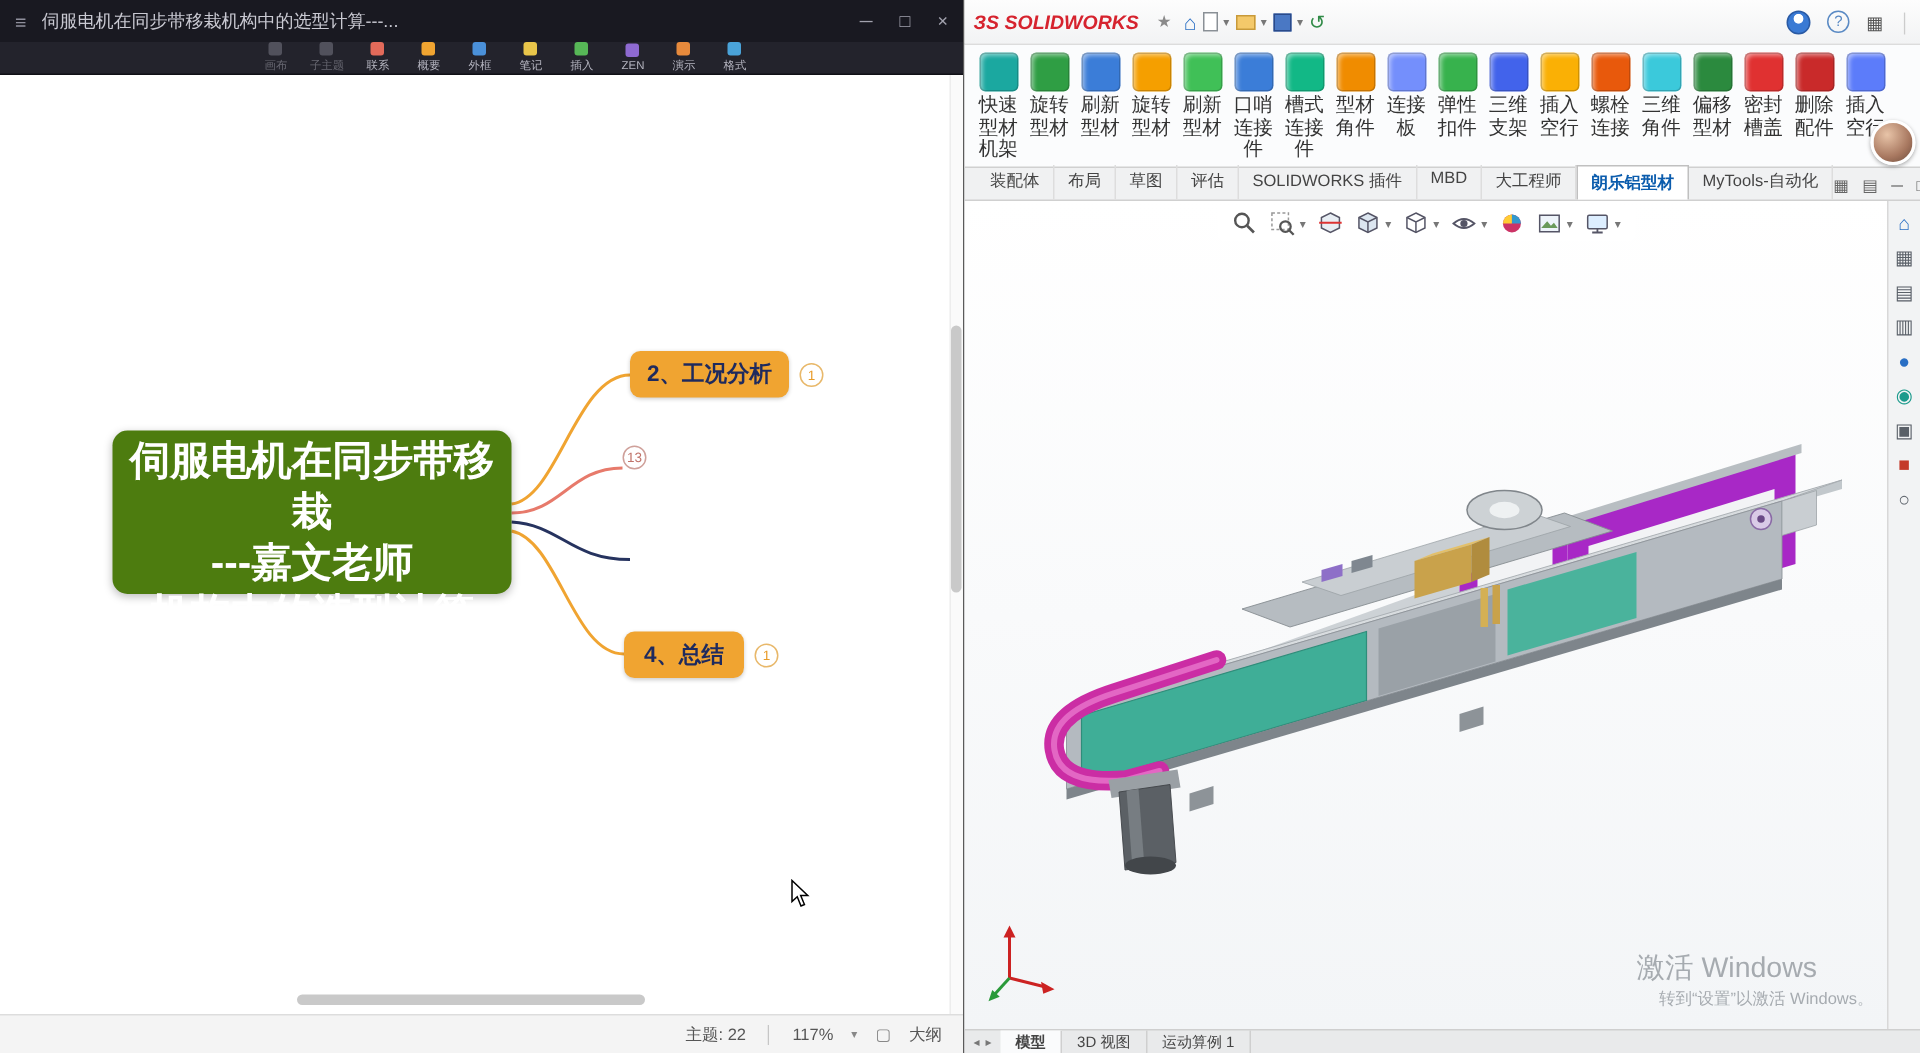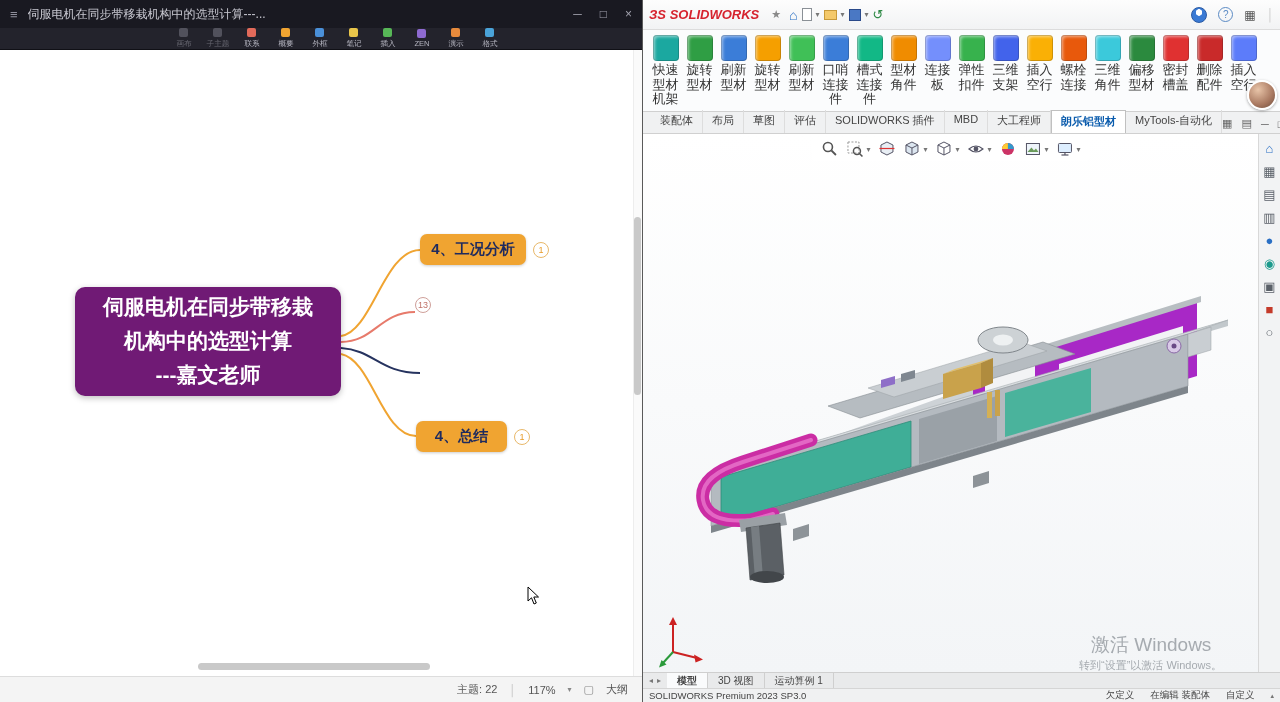--- a/index.html
+++ b/index.html
@@ -17,30 +17,30 @@
   .lt-controls { display:flex; gap:18px; color:#a2a2ae; font-size:12px; }
   .lt-toolbar { height:22px; background:#23232c; border-bottom:1px solid #101016; display:flex;
                 align-items:center; padding-left:168px; gap:3px; flex:0 0 auto; }
   .lt-tool { width:31px; display:flex; flex-direction:column; align-items:center; justify-content:center; }
   .lt-tool.dim { opacity:.45; }
   .lt-tool-icon { width:9px; height:9px; border-radius:2px; margin-bottom:1px; }
   .lt-tool-label { font-size:8px; color:#b5b5c0; white-space:nowrap; transform:scale(.95); }
   .lt-canvas { position:relative; flex:1; background:#fff; overflow:hidden; }
   .connectors { position:absolute; left:0; top:0; }
   .center-node { position:absolute; left:75px; top:237px; width:266px; height:109px;
-                 background:#701a75; border-radius:10px; color:#fff; font-weight:bold;
-                 font-size:21px; line-height:34px; text-align:center; padding-top:3px;
+                 background:#4d7c0f; border-radius:10px; color:#fff; font-weight:bold;
+                 font-size:27px; line-height:34px; text-align:center; padding-top:3px;
                  box-shadow:0 2px 6px rgba(0,0,0,.25); }
   .branch { position:absolute; display:flex; align-items:center; gap:7px; }
   .bnode { height:31px; display:flex; align-items:center; justify-content:center;
            border-radius:7px; font-weight:bold; font-size:15px; box-shadow:0 1px 3px rgba(0,0,0,.2); }
   .b1 { left:420px; top:184px; } .b1 .bnode { width:106px; background:#f0a431; color:#1e2a5e; }
   .b2 { left:415px; top:247px; } .b2 .bnode { width:126px; background:#e77a6b; color:#1e2a5e; }
   .b3 { left:420px; top:308px; } .b3 .bnode { width:106px; background:#3a53b4; color:#ffffff; }
-  .b4 { left:416px; top:371px; } .b4 .bnode { width:91px;  background:#f0a431; color:#1e2a5e; }
+  .b4 { left:416px; top:371px; } .b4 .bnode { width:80px;  background:#f0a431; color:#1e2a5e; }
   .badge { width:16px; height:16px; border-radius:50%; border:1px solid; font-size:9px;
            display:flex; align-items:center; justify-content:center; background:#fff; }
   .b1 .badge { color:#e89b28; border-color:#e8b86a; }
   .b2 .badge { color:#c0736a; border-color:#cfa09a; }
   .b3 .badge { color:#7f8aa0; border-color:#aab2c0; }
   .b4 .badge { color:#e89b28; border-color:#e8b86a; }
   .vtrack { position:absolute; right:0; top:0; bottom:0; width:9px; background:#fafafa; border-left:1px solid #ededed; }
   .vthumb { position:absolute; right:1px; top:167px; width:7px; height:178px; background:#c9c9c9; border-radius:4px; }
   .hthumb { position:absolute; left:198px; bottom:6px; width:232px; height:7px; background:#c9c9c9; border-radius:4px; }
   .cursor { position:absolute; left:527px; top:536px; }
@@ -85,21 +85,21 @@
   .sw-tab { padding:3px 9px 4px; border-right:1px solid #ddd; white-space:nowrap;margin-top:48px; }
   .sw-tab.active { background:#ffffff; border:1px solid #c0c0c0; border-bottom:none; color:#0b5cad; font-weight:bold; }
   .sw-tabs-right { margin-left:auto; display:flex; gap:9px; padding:0 8px 3px 0; color:#666; font-size:11px; align-items:center; }
 
   .sw-graphics { flex:1; position:relative; background:linear-gradient(#ffffff,#f3f5f7); display:flex; overflow:hidden; }
   .gfx-canvas { position:relative; flex:1; }
   .hud { position:absolute; top:3px; left:50%; transform:translateX(-50%); display:flex; align-items:center;
          gap:7px; padding:3px 9px; background:rgba(255,255,255,.85); border-radius:4px; z-index:5; }
   .hud-caret { font-size:8px; color:#777; margin-left:-4px; }
   .watermark-1 { position:absolute; left:448px; top:498px; font-size:19px; color:#a6abb0; white-space:nowrap; }
-  .watermark-2 { position:absolute; left:436px; top:524px; font-size:11px; color:#a6abb0; white-space:nowrap; }
+  .watermark-2 { position:absolute; left:463px; top:524px; font-size:11px; color:#a6abb0; white-space:nowrap; }
   .taskpane { width:22px; background:#f2f3f4; border-left:1px solid #d8d8d8; display:flex; flex-direction:column;
               align-items:center; padding-top:8px; gap:10px; flex:0 0 auto; }
   .tp-icon { font-size:13px; color:#5a6068; line-height:1; }
   .tp-icon.blue { color:#2a6fc4; } .tp-icon.red { color:#c43a2a; } .tp-icon.teal { color:#1b9a8c; }
 
   .avatar { position:absolute; right:3px; top:80px; width:30px; height:30px; border-radius:50%;
             background:radial-gradient(circle at 35% 30%, #e8c4a8, #a87860 60%, #6a4a3a);
             border:2px solid #fff; box-shadow:0 1px 3px rgba(0,0,0,.35); z-index:20; }
 
   .sw-doctabs { height:16px; background:#e9eaeb; border-top:1px solid #cfcfcf; display:flex;
@@ -188,26 +188,26 @@
 
       <svg class="connectors" width="642" height="626" viewBox="0 0 642 626">
         <path d="M341,286 C 372,282 384,200 420,200" fill="none" stroke="#f0a431" stroke-width="2"></path>
         <path d="M341,292 C 374,292 380,262 415,262" fill="none" stroke="#e77a6b" stroke-width="2"></path>
         <path d="M341,298 C 374,300 380,323 420,323" fill="none" stroke="#26335f" stroke-width="2"></path>
         <path d="M341,304 C 372,310 382,386 416,386" fill="none" stroke="#f0a431" stroke-width="2"></path>
       </svg>
 
       <div class="center-node">
         <div>伺服电机在同步带移栽</div>
+        <div>---嘉文老师</div>
         <div>机构中的选型计算</div>
-        <div>---嘉文老师</div>
       </div>
 
       <div class="branch b1">
-        <div class="bnode">4、工况分析</div>
+        <div class="bnode">2、工况分析</div>
         <span class="badge">1</span>
       </div>
       <div class="branch b2">
         <span class="badge">13</span>
       </div>
       <div class="branch b4">
         <div class="bnode">4、总结</div>
         <span class="badge">1</span>
       </div>
 
@@ -524,23 +524,14 @@
 
           <span class="doctab active">模型</span>
 
           <span class="doctab">3D 视图</span>
 
           <span class="doctab">运动算例 1</span>
 
       </span>
     </div>
 
-    <div class="sw-statusbar">
-      <span>SOLIDWORKS Premium 2023 SP3.0</span>
-      <span class="sb-right">
-        <span>欠定义</span>
-        <span>在编辑 装配体</span>
-        <span>自定义</span>
-        <span style="font-size:7px;color:#777;">▴</span>
-      </span>
-    </div>
   </div>
 </div>
 
 </body></html>

